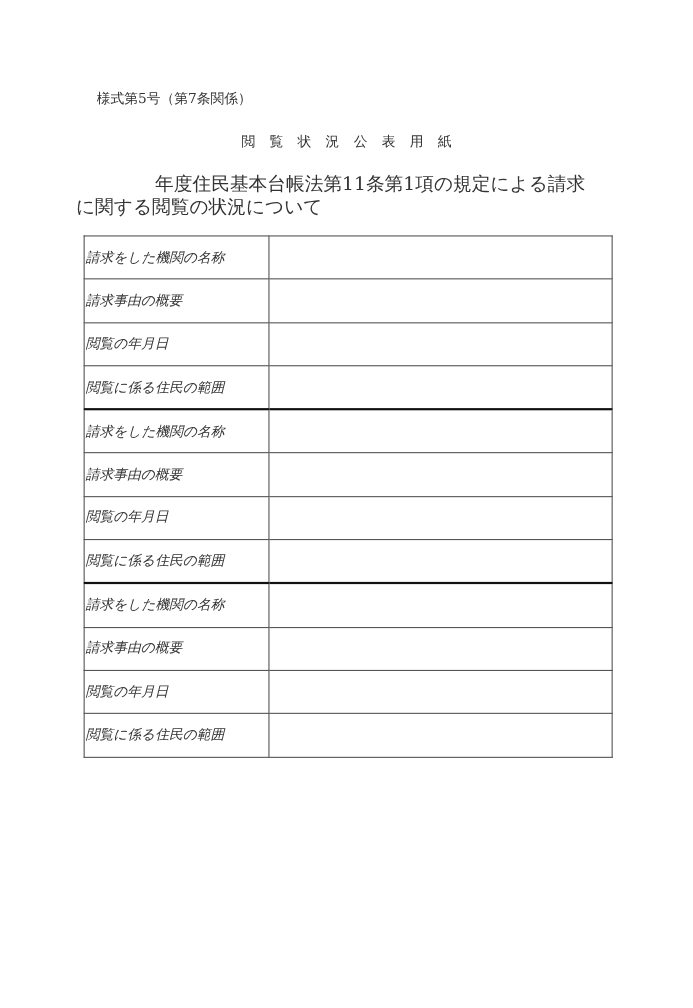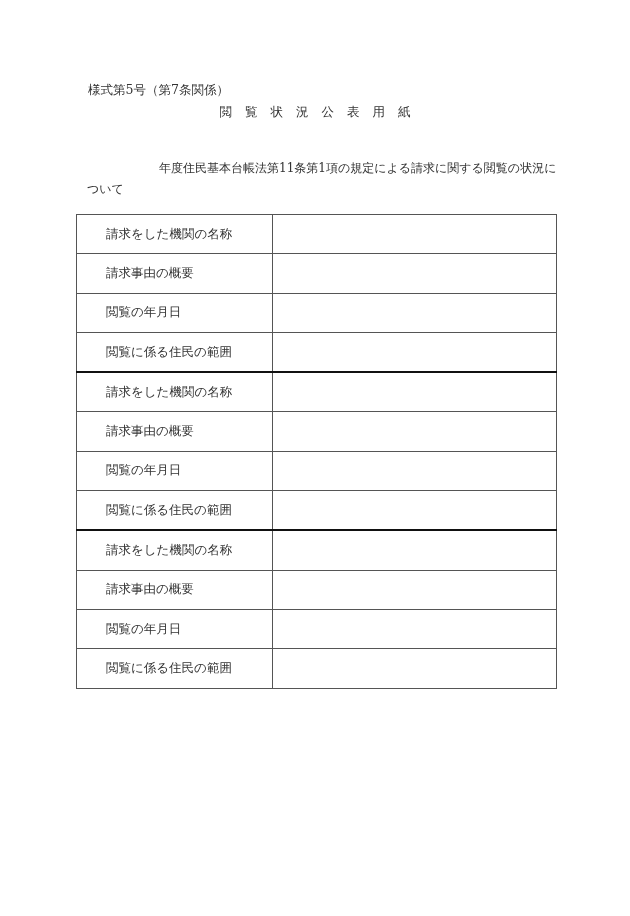--- a/index.html
+++ b/index.html
@@ -6,37 +6,37 @@
   body {
     width: 630px; height: 916px; background: #ffffff;
     font-family: "DejaVu Serif", "Liberation Serif", serif;
     color: #333333; position: relative; overflow: hidden;
   }
   .form-number {
     position: absolute; left: 88px; top: 82px;
     font-size: 12.5px; letter-spacing: 0px;
   }
   .title {
-    position: absolute; left: 0; width: 630px; top: 104px;
+    position: absolute; left: 0; width: 630px; top: 121px;
     text-align: center; font-size: 12.5px; letter-spacing: 0;
   }
   .title span.ch { display: inline-block; margin: 0 6.5px; }
   .intro {
-    position: absolute; left: 87px; top: 158px; width: 480px;
-    font-size: 12px; line-height: 21px; text-indent: 72px;
+    position: absolute; left: 69px; top: 158px; width: 480px;
+    font-size: 17px; line-height: 21px; text-indent: 72px;
   }
   table.record-table {
     position: absolute; left: 76px; top: 214px;
     width: 481px; border-collapse: collapse;
     font-size: 12.5px;
   }
   table.record-table td {
     border: 1px solid #555555; height: 38.3px; padding: 0;
   }
-  table.record-table td.label { width: 166px; padding-left: 29px; }
+  table.record-table td.label { width: 166px; padding-left: 1px; font-style: italic; }
   table.record-table tr.group-start td { border-top: 2px solid #111111; }
 </style>
 </head>
 <body>
 
 <div class="form-number">様式第5号（第7条関係）</div>
 
 <div class="title">
   <span class="ch">閲</span><span class="ch">覧</span><span class="ch">状</span><span class="ch">況</span><span class="ch">公</span><span class="ch">表</span><span class="ch">用</span><span class="ch">紙</span>
 </div>

